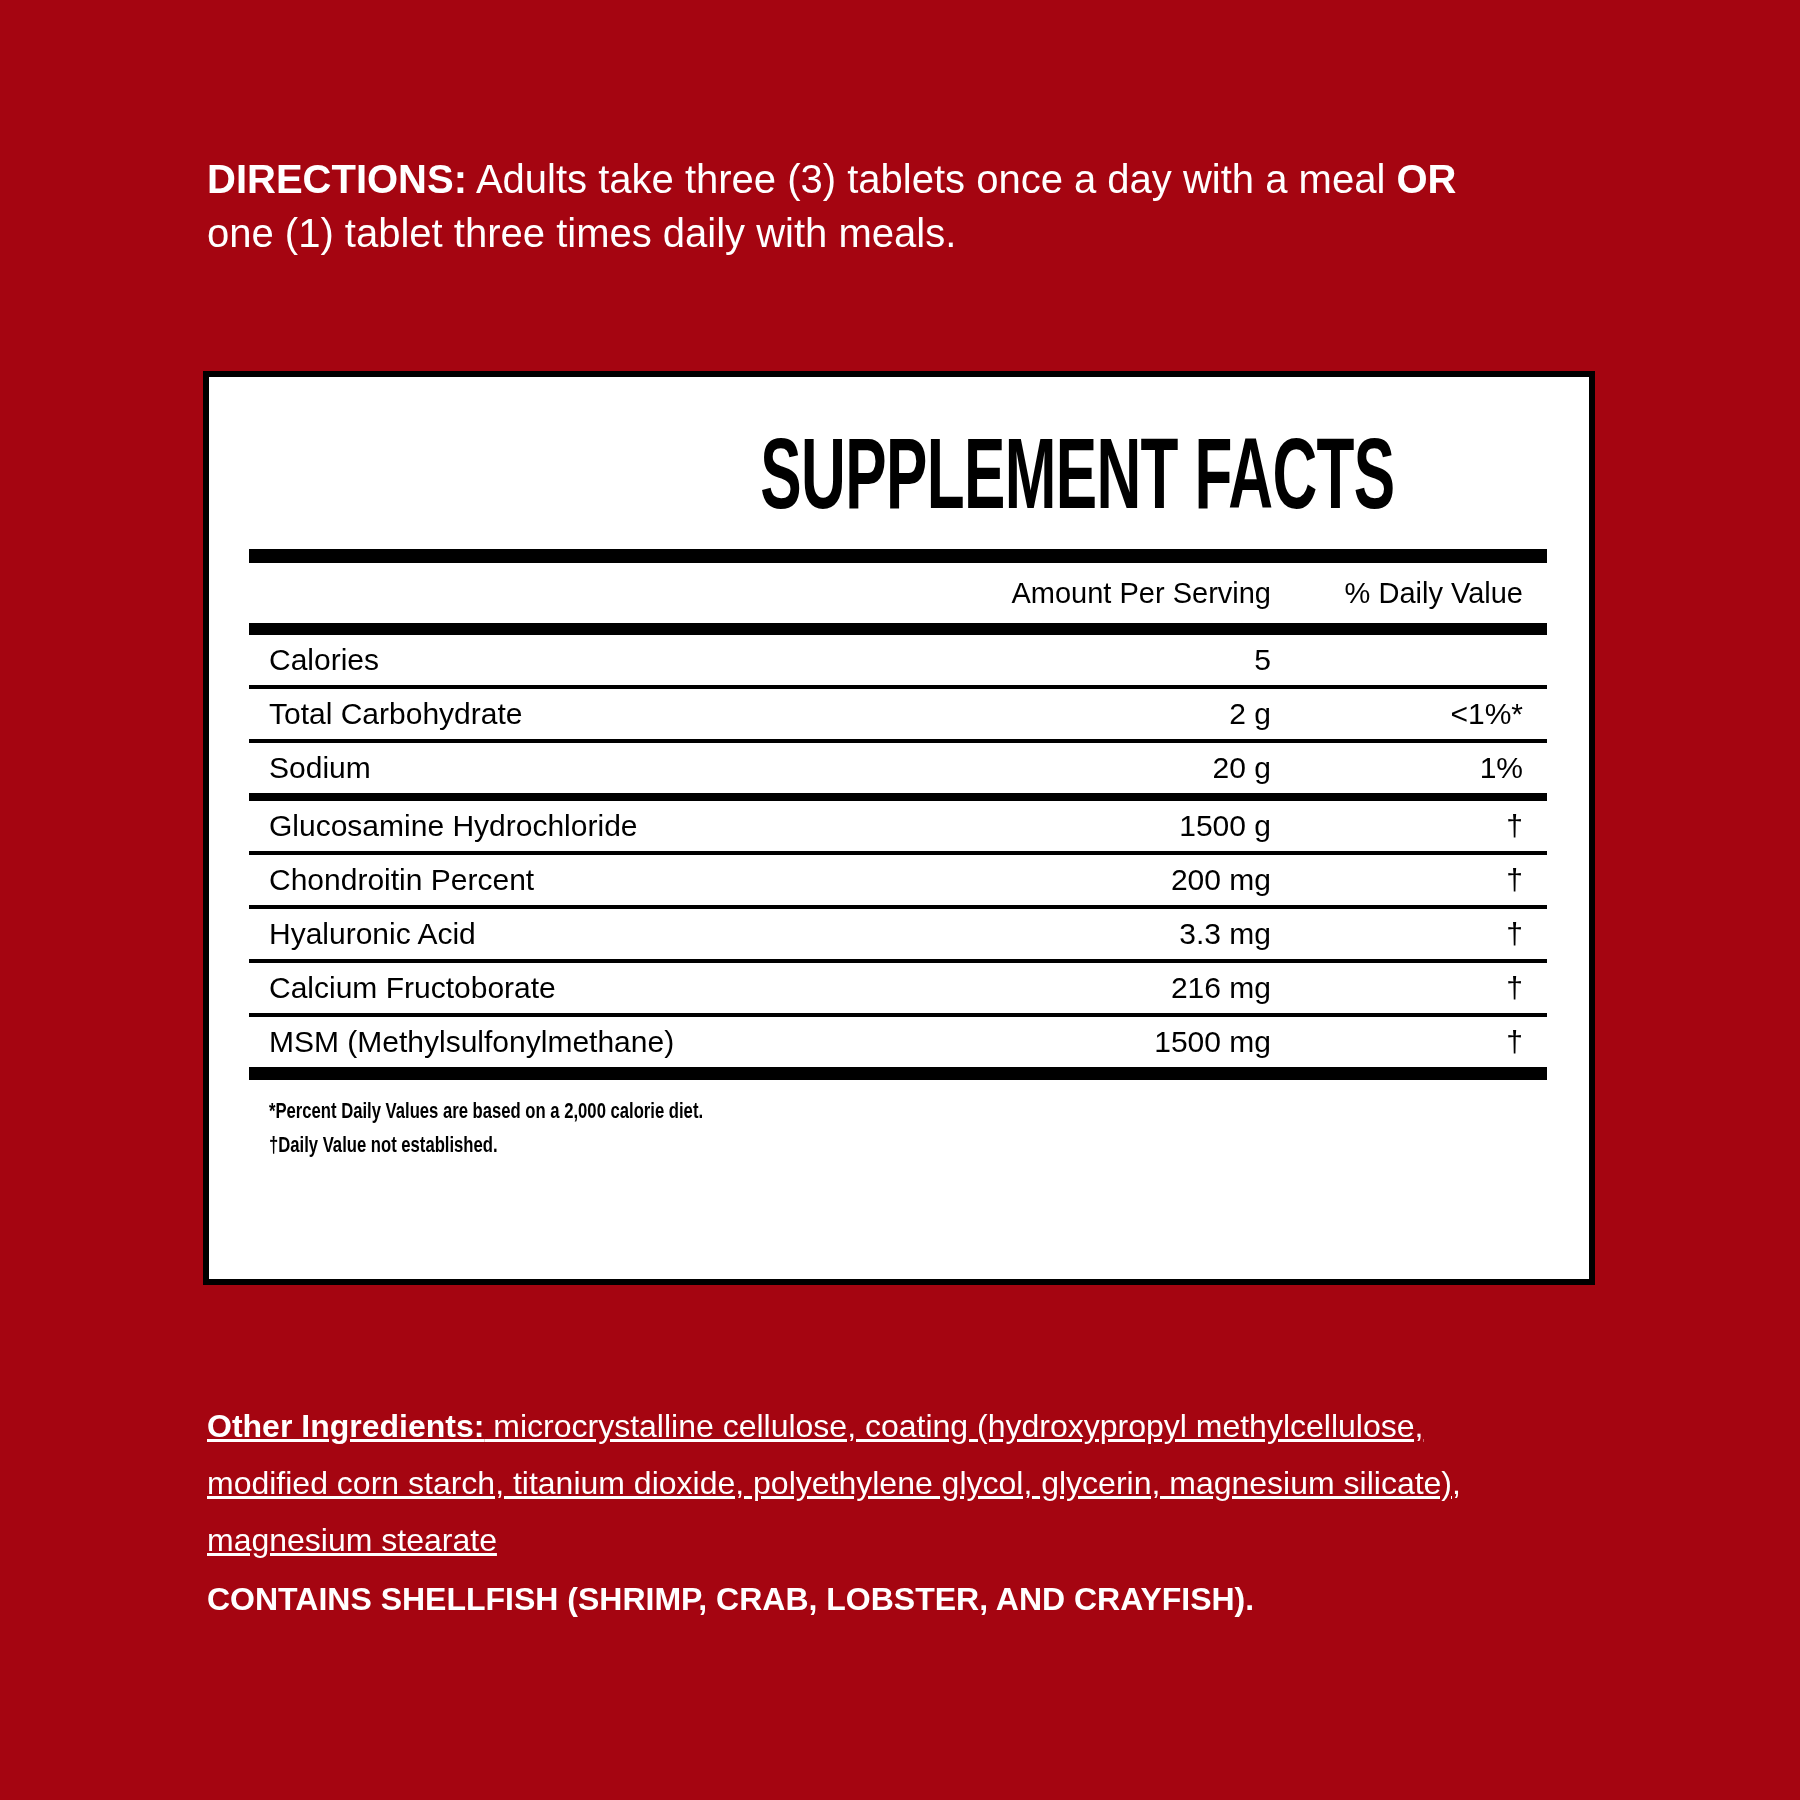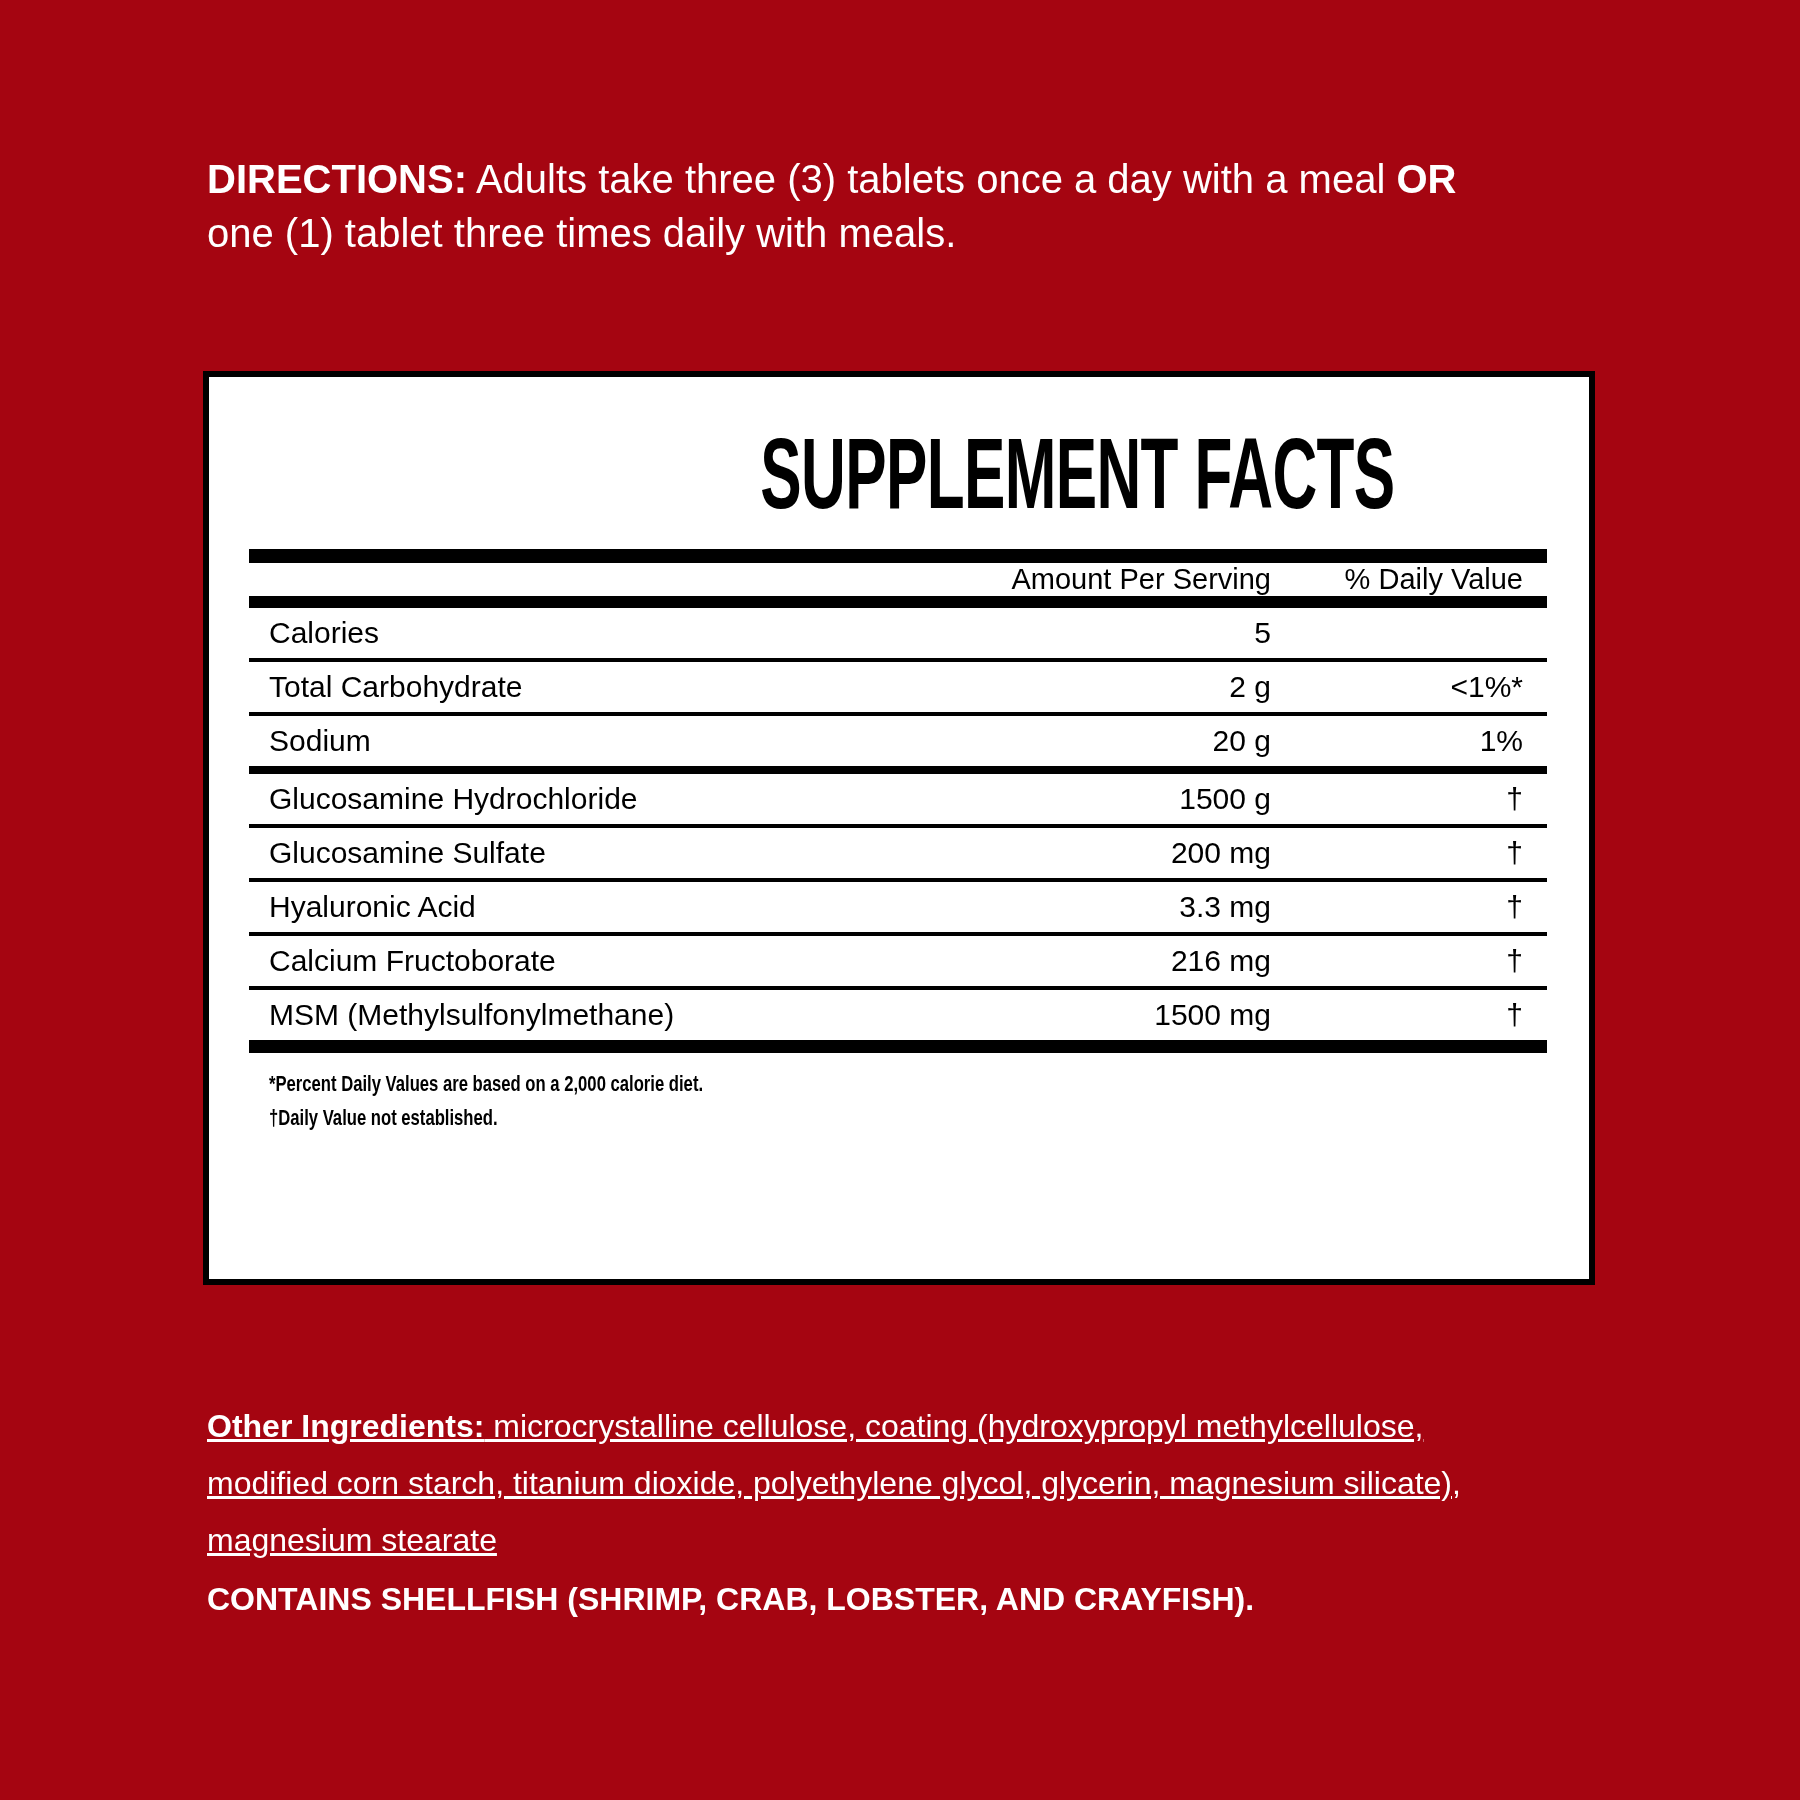--- a/index.html
+++ b/index.html
@@ -34,21 +34,21 @@
     font-size:33px;font-weight:bold;color:#000;line-height:33px;white-space:nowrap;
   }
   .facts-table{margin:33px 42px 0 40px;color:#000;}
   .bar{background:#000;}
   .bar.thick{height:14px;}
   .bar.thick2{height:12px;}
   .bar.mid{height:8px;}
   .bar.bottom{height:13px;}
   .head-row{
     display:grid;grid-template-columns:540px 482px 276px;
-    height:33px;align-items:center;font-size:29px;
+    height:60px;align-items:center;font-size:29px;
   }
   .t-row{
     display:grid;grid-template-columns:540px 482px 276px;
     height:50px;align-items:center;font-size:30px;
   }
   .t-row.sep{border-bottom:4px solid #000;}
   .cell.name{padding-left:20px;white-space:nowrap;}
   .cell.amt{text-align:right;}
   .cell.dv{text-align:right;padding-right:24px;}
   .footnotes{margin:14px 0 0 20px;}
@@ -111,21 +111,21 @@
     </div>
 
     <div class="bar mid"></div>
 
     <div class="t-row sep">
       <div class="cell name">Glucosamine Hydrochloride</div>
       <div class="cell amt">1500 g</div>
       <div class="cell dv">†</div>
     </div>
     <div class="t-row sep">
-      <div class="cell name">Glucosamine Sulfate</div>
+      <div class="cell name">Chondroitin Percent</div>
       <div class="cell amt">200 mg</div>
       <div class="cell dv">†</div>
     </div>
     <div class="t-row sep">
       <div class="cell name">Hyaluronic Acid</div>
       <div class="cell amt">3.3 mg</div>
       <div class="cell dv">†</div>
     </div>
     <div class="t-row sep">
       <div class="cell name">Calcium Fructoborate</div>

